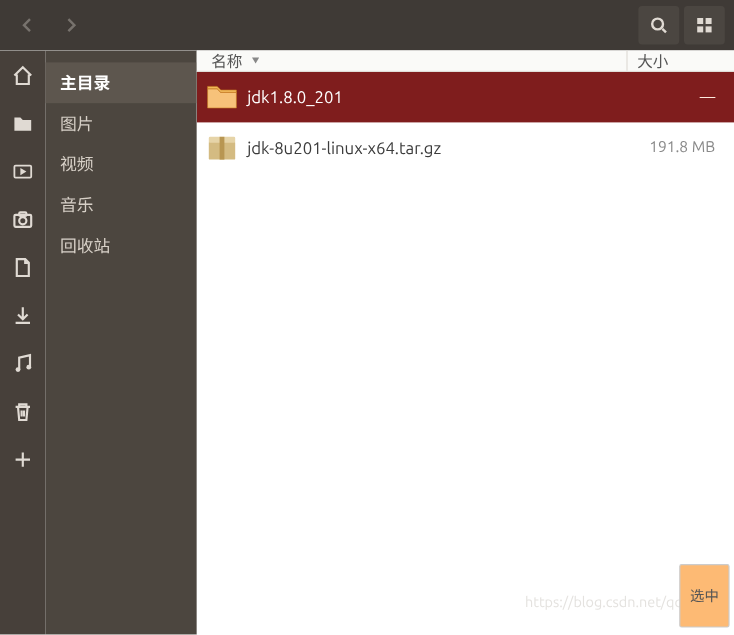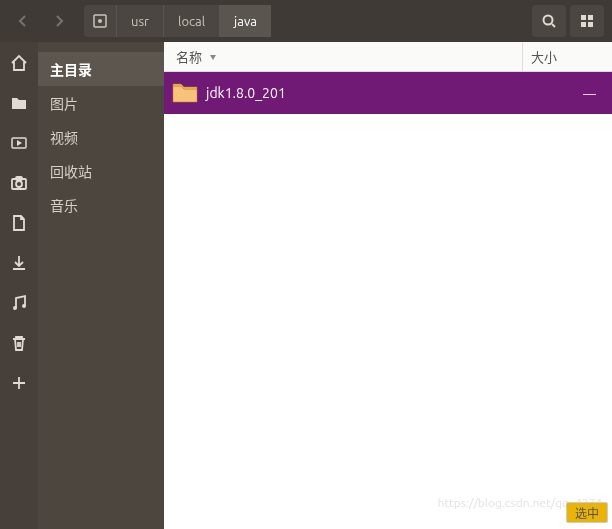--- a/index.html
+++ b/index.html
@@ -113,41 +113,41 @@
 }
 
 .main {
   flex: 1;
   background: #fff;
   display: flex;
   flex-direction: column;
   position: relative;
 }
 .list-header {
-  height: 30px;
+  height: 18px;
   display: flex;
   align-items: center;
   border-bottom: 1px solid #e0ddd8;
   font-size: 13px;
   color: #555;
   background: #fafaf8;
 }
 .col-name { flex: 1; padding-left: 12px; display: flex; align-items: center; gap: 6px; }
 .col-size { width: 90px; text-align: center; padding-left: 8px; border-left: 1px solid #e0ddd8; height: 100%; display: flex; align-items: center; }
 .sort-ind svg { stroke: none; fill: #888; }
 
 .file-list { flex: 1; overflow: auto; }
 .file-row {
   height: 42px;
   display: flex;
   align-items: center;
   cursor: pointer;
 }
 .file-row.selected {
-  background: #701a75;
+  background: #7f1d1d;
   color: #fff;
 }
 .file-icon {
   width: 42px;
   display: flex;
   align-items: center;
   justify-content: center;
 }
 .file-name { flex: 1; font-size: 14px; }
 .file-size { width: 90px; text-align: right; padding-right: 16px; font-size: 13px; color: #888; }
@@ -155,23 +155,23 @@
 
 .folder-svg { fill: #f6d089; stroke: #d9a33c; stroke-width: 0.5; }
 .file-row.selected .folder-svg { fill: #f7c27a; stroke: #c67a1f; }
 .pkg-svg-top { fill: #e6d4a8; }
 .pkg-svg-body { fill: #d4bb82; }
 
 .statusbar {
   position: absolute;
   bottom: 6px;
   right: 4px;
-  background: #eab308;
+  background: #fdba74;
   border: 1px solid #ccc;
-  padding: 1px 8px;
+  padding: 17px 8px;
   font-size: 12px;
   color: #555;
   border-radius: 2px;
 }
 .watermark {
   position: absolute;
   bottom: 20px;
   right: 10px;
   color: #e4e2df;
   font-size: 12px;
@@ -185,31 +185,20 @@
   <div class="tb-btn disabled">
     <svg width="14" height="14" viewBox="0 0 14 14">
         <path d="M9 2 L4 7 L9 12"></path>
       </svg>
   </div>
   <div class="tb-btn disabled">
     <svg width="14" height="14" viewBox="0 0 14 14">
         <path d="M5 2 L10 7 L5 12"></path>
       </svg>
   </div>
-  <div class="breadcrumb">
-    <div class="crumb-icon-box">
-      <svg width="16" height="16" viewBox="0 0 16 16">
-          <rect x="2" y="2" width="12" height="12" rx="1" stroke="#ccc4bb" fill="none" stroke-width="1.5"></rect>
-          <circle cx="8" cy="8" r="2" fill="#ccc4bb"></circle>
-        </svg>
-    </div>
-    <div class="crumb">usr</div>
-    <div class="crumb">local</div>
-    <div class="crumb active">java</div>
-  </div>
   <div class="spacer"></div>
   <div class="tb-right">
     <div class="tb-btn">
       <svg width="16" height="16" viewBox="0 0 16 16">
           <circle cx="7" cy="7" r="4.5"></circle>
           <path d="M11 11 L14 14"></path>
         </svg>
     </div>
     <div class="tb-btn">
       <svg width="16" height="16" viewBox="0 0 16 16" class="fill-icon">
@@ -274,22 +263,22 @@
         <svg width="18" height="18" viewBox="0 0 18 18">
           <path d="M9 3 V15 M3 9 H15"></path>
         </svg>
       </div>
   </div>
 
   <div class="sidebar">
     <div class="side-item active">主目录</div>
     <div class="side-item">图片</div>
     <div class="side-item">视频</div>
+    <div class="side-item">音乐</div>
     <div class="side-item">回收站</div>
-    <div class="side-item">音乐</div>
   </div>
 
   <div class="main">
     <div class="list-header">
       <div class="col-name">
         <span>名称</span>
         <span class="sort-ind"><svg width="10" height="10" viewBox="0 0 10 10">
               <path d="M2 3 H8 L5 8 Z"></path>
             </svg></span>
       </div>
@@ -300,18 +289,29 @@
       <div class="file-row selected">
         <div class="file-icon">
           <svg width="26" height="22" viewBox="0 0 26 22">
               <path class="folder-svg" d="M1 4 H9 L12 7 H25 V20 H1 Z"></path>
               <path class="folder-svg" d="M1 4 H9 L12 7 H25 V5 H12 L9 2 H1 Z" style="fill:#f0b85a"></path>
             </svg>
         </div>
         <div class="file-name">jdk1.8.0_201</div>
         <div class="file-size">—</div>
       </div>
+      <div class="file-row">
+        <div class="file-icon">
+          <svg width="26" height="24" viewBox="0 0 26 24">
+              <rect class="pkg-svg-body" x="2" y="7" width="22" height="15" rx="1"></rect>
+              <rect class="pkg-svg-top" x="2" y="3" width="22" height="5" rx="1"></rect>
+              <rect x="11" y="3" width="4" height="19" fill="#b89652"></rect>
+            </svg>
+        </div>
+        <div class="file-name">jdk-8u201-linux-x64.tar.gz</div>
+        <div class="file-size">191.8 MB</div>
+      </div>
     </div>
 
     <div class="watermark">https://blog.csdn.net/qq_4274</div>
     <div class="statusbar">选中</div>
   </div>
 </div>
 
 </body></html>

